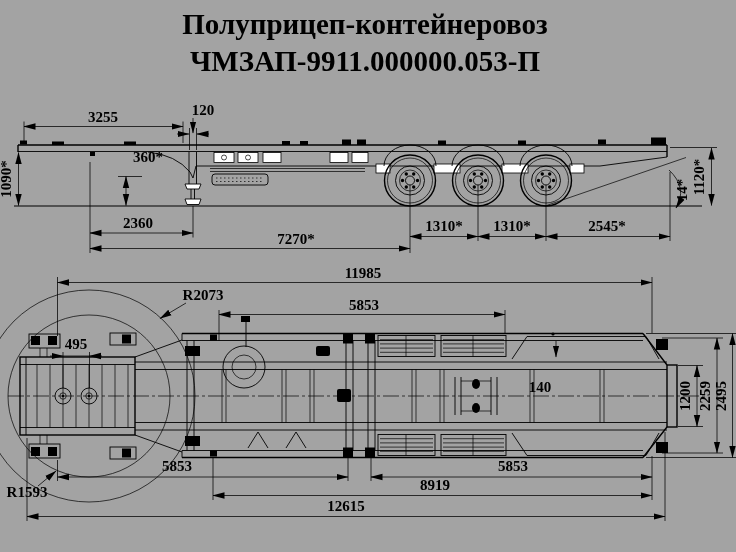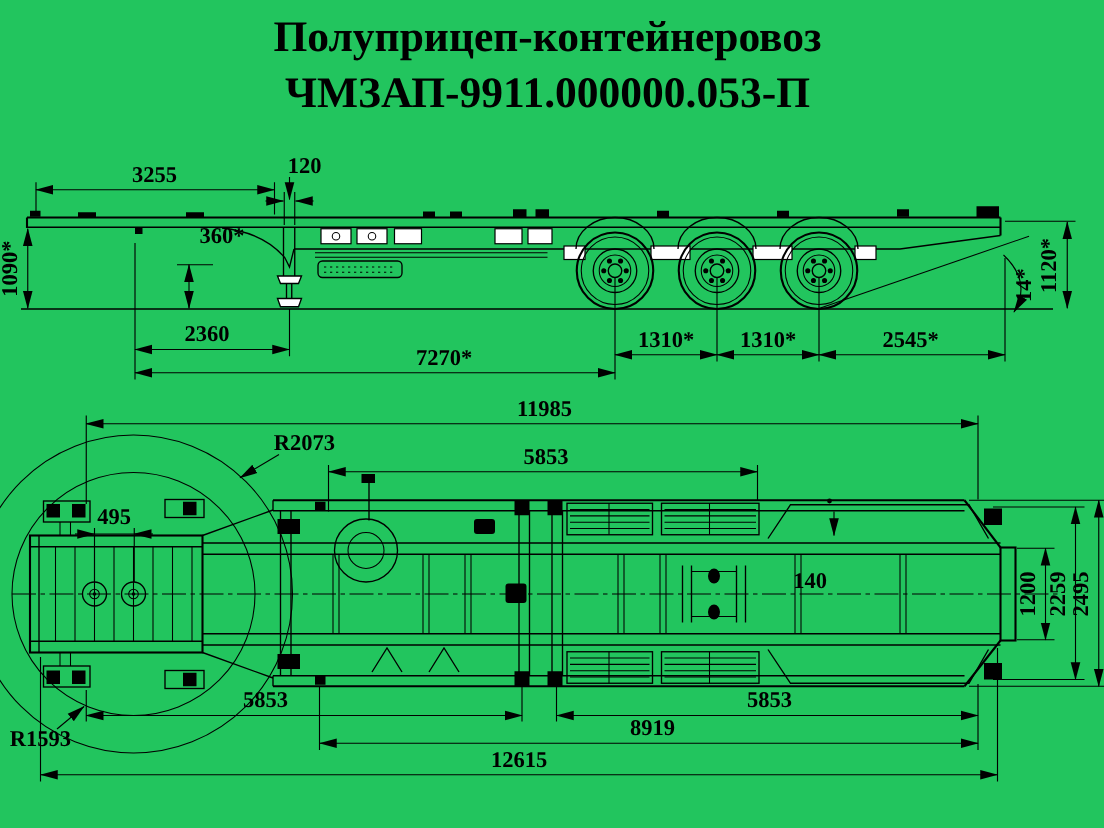--- a/index.html
+++ b/index.html
@@ -1,16 +1,16 @@
 <!DOCTYPE html>
 <html><head>
 <meta charset="utf-8">
 <style>
   html,body{margin:0;padding:0;background:#fff;}
-  .sheet{position:relative;width:736px;height:552px;background:#22c55e;overflow:hidden;
+  .sheet{position:relative;width:736px;height:552px;background:#a3a3a3;overflow:hidden;
          font-family:"Liberation Serif",serif;}
   svg{position:absolute;left:0;top:0;}
   .o1{stroke:#000;stroke-width:1.4;fill:none}
   .o2{stroke:#000;stroke-width:.9;fill:none}
   .o3{stroke:#000;stroke-width:.7;fill:none}
   .f{fill:#000;stroke:none}
   .wb{stroke:#000;fill:#fff}
   .ext{stroke:#000;stroke-width:.75;fill:none}
   .dim{stroke:#000;stroke-width:.75;fill:none;marker-start:url(#ar);marker-end:url(#ar)}
   .dime{stroke:#000;stroke-width:.75;fill:none;marker-end:url(#ar)}

